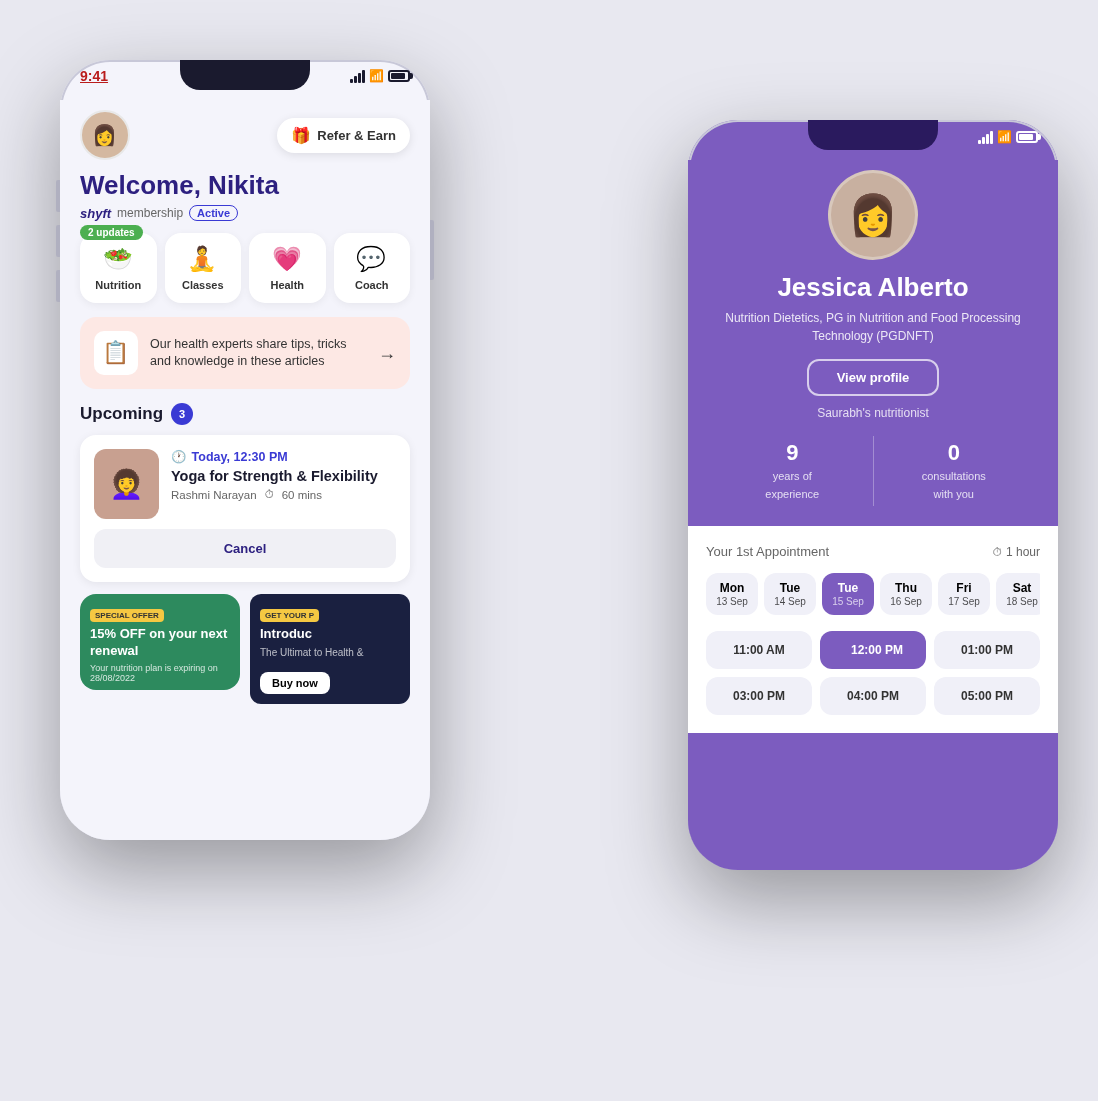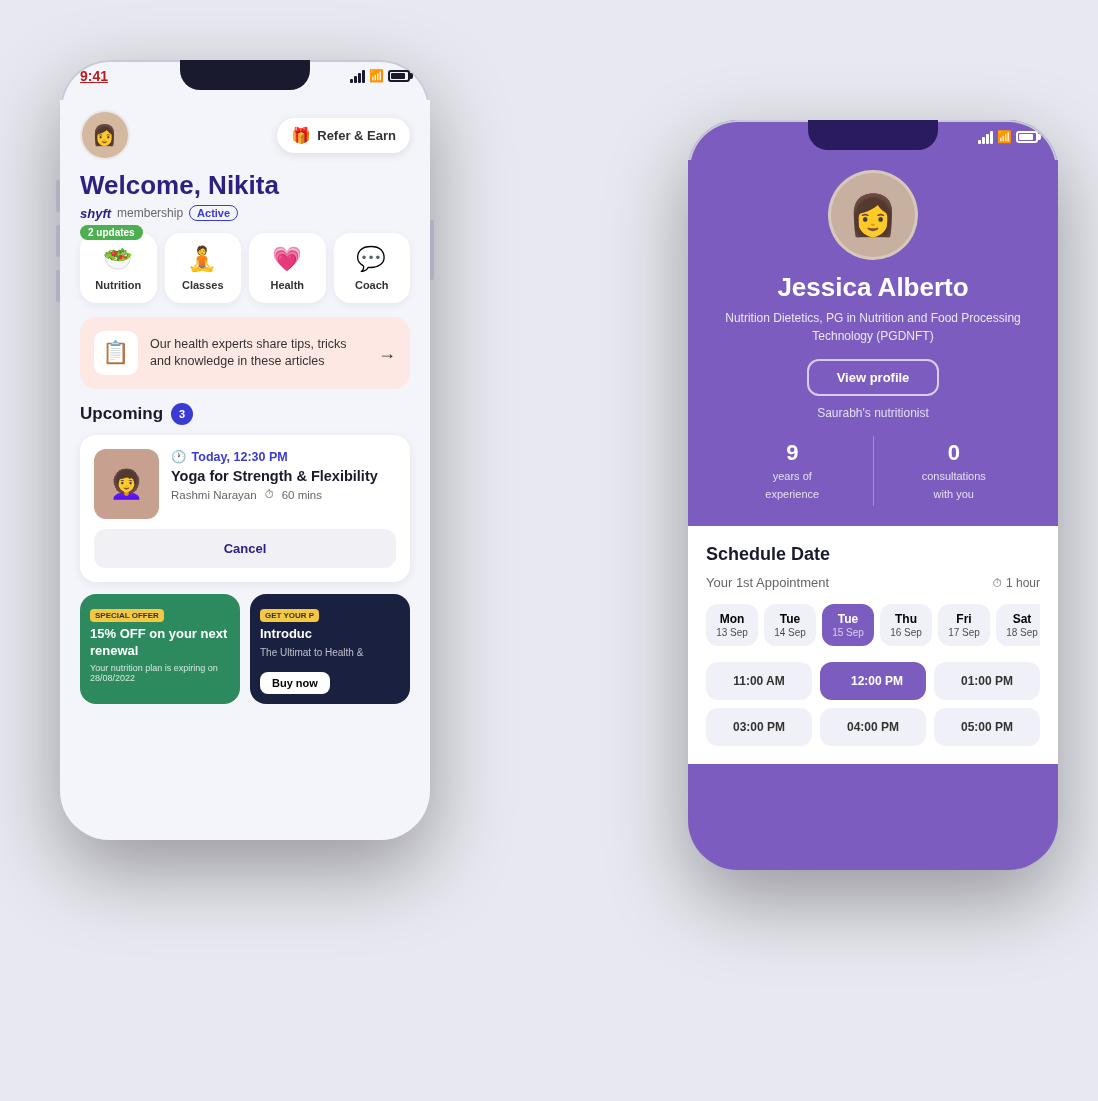--- a/index.html
+++ b/index.html
@@ -376,21 +376,21 @@
     
     .promo-row {
       display: flex;
       gap: 10px;
     }
     .promo-card-green {
       flex: 1;
       background: #2d8a5e;
       border-radius: 16px;
       padding: 10px;
-      height: 110px;
+      height: 96px;
       overflow: hidden;
       position: relative;
     }
     .promo-badge {
       background: #f5c842;
       color: #333;
       font-size: 8px;
       font-weight: 800;
       border-radius: 4px;
       padding: 2px 5px;
@@ -404,21 +404,21 @@
       line-height: 1.3;
     }
     .promo-sub {
       font-size: 9px;
       color: rgba(255,255,255,0.8);
       margin-top: 3px;
     }
     .promo-card-dark {
       flex: 1;
       background: #1a2040;
-      border-radius: 16px;
+      border-radius: 11px;
       padding: 10px;
       height: 110px;
       overflow: hidden;
       position: relative;
     }
 
     
     .right-screen {
       background: #7c5cbf;
       overflow: hidden;
@@ -764,23 +764,20 @@
           <span class="stat-label">years of<br>experience</span>
         </div>
         <div class="stat-item">
           <span class="stat-num">0</span>
           <span class="stat-label">consultations<br>with you</span>
         </div>
       </div>
     </div>
 
     <div style="background:white;flex:1;padding:18px 18px;border-radius:0;">
-      <div style="display:flex;align-items:center;justify-content:space-between;margin-bottom:6px;">
-        <span class="section-title">Schedule Date</span>
-      </div>
       <div class="appointment-row">
         <span class="appt-label">Your 1st Appointment</span>
         <span class="appt-duration">
           <span>⏱</span>
           <span>1 hour</span>
         </span>
       </div>
 
       <div class="dates-row">
         <div class="date-chip">

